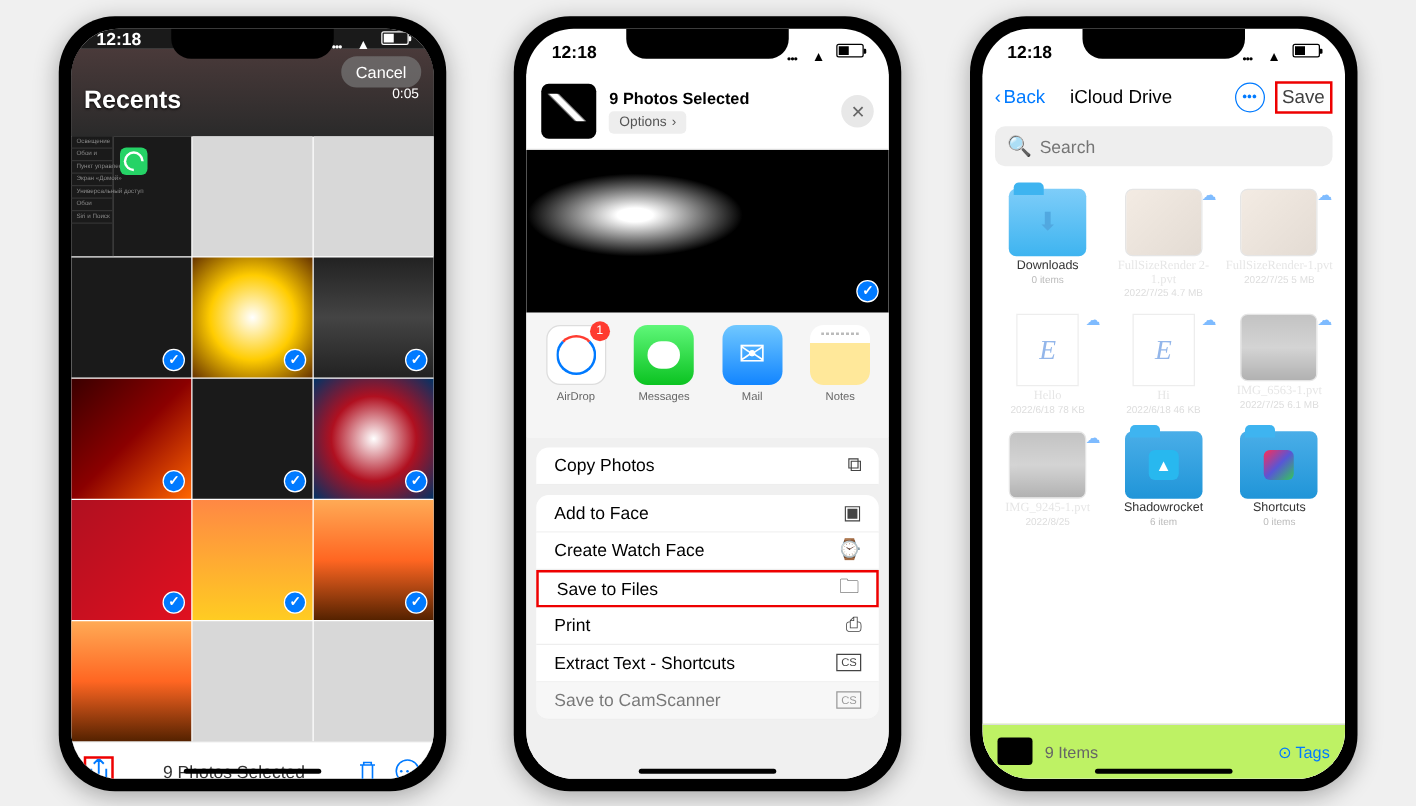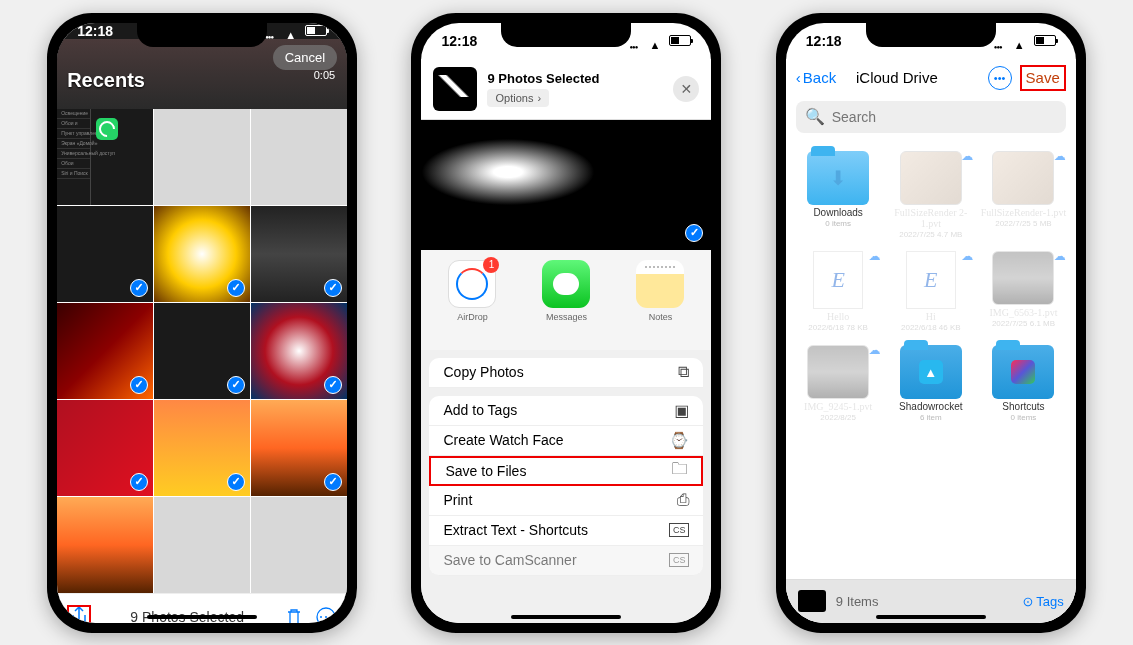--- a/index.html
+++ b/index.html
@@ -126,41 +126,41 @@
   .s2-item.sep { margin-top:8px; border-radius:10px 10px 0 0;}
   .s2-iticon { color:#444; font-size:16px;}
   .highlight-save { border:2px solid #e00; }
 
   
   .s3-body { flex:1; display:flex; flex-direction:column; background:#fff;}
   .s3-nav { height:38px; display:flex; align-items:center; padding:0 10px; gap:8px;}
   .s3-back { color:#007aff; font-size:15px; display:flex;align-items:center;gap:2px;}
   .s3-title { flex:1; text-align:center; font-size:15px; font-weight:400; color:#000; margin-left:-30px;}
   .s3-more { width:24px; height:24px; border:1.5px solid #007aff; border-radius:50%; color:#007aff; display:flex;align-items:center;justify-content:center; font-size:11px;}
-  .s3-save { color:#c2410c; font-size:15px; font-weight:500;}
+  .s3-save { color:#404040; font-size:15px; font-weight:500;}
   .highlight-save-btn { border:2px solid #e00; padding:2px 4px;}
   .s3-search { margin:4px 10px; height:32px; background:#eee; border-radius:8px; display:flex; align-items:center; padding:0 10px; gap:6px; color:#888;}
   .s3-search input { border:none; background:none; flex:1; font-size:14px; color:#888;}
   .s3-grid { flex:1; padding:14px 8px; display:grid; grid-template-columns:repeat(3,1fr); gap:12px 4px; align-content:start;}
   .file { display:flex; flex-direction:column; align-items:center; gap:2px; position:relative;}
   .file-ico { width:62px; height:54px; border-radius:6px; display:flex;align-items:center;justify-content:center; position:relative;}
   .folder-ico { background:linear-gradient(#7ecdf9,#3eb4f0); border-radius:6px; position:relative;}
   .folder-ico::before { content:""; position:absolute; top:-5px; left:4px; width:24px; height:10px; background:#3eb4f0; border-radius:4px 4px 0 0;}
   .folder-ico.dark { background:linear-gradient(#4aaee8,#2095d8);}
   .img-thumb { background:#ddd; border:1px solid #ccc;}
   .img-thumb.a { background:linear-gradient(135deg,#e8d8c8,#c8b8a8);}
   .img-thumb.c { background:linear-gradient(#888,#aaa,#666);}
   .file-e { width:50px; height:58px; background:#fff; border:1px solid #ddd; display:flex;align-items:center;justify-content:center; color:#2a6fd6; font-family:Georgia,serif; font-style:italic; font-size:22px;}
   .cloud-badge { position:absolute; top:-2px; right:2px; color:#007aff; font-size:12px;}
   .dl-arrow { color:#51a8e0; font-size:20px;}
   .file-name { font-size:10px; color:#333; text-align:center; line-height:1.1;}
   .file-name.faded { color:#999;font-family:Liberation Serif, serif;}
   .file-meta { font-size:8px; color:#bbb; text-align:center; line-height:1.1;}
   .faded { opacity:0.5; }
-  .s3-bottom { height:44px; background:#e5e5e5; border-top:1px solid #ddd; display:flex; align-items:center; padding:0 12px; gap:10px;}
+  .s3-bottom { height:44px; background:#bef264; border-top:1px solid #ddd; display:flex; align-items:center; padding:0 12px; gap:10px;}
   .s3-bthumb { width:28px; height:22px; background:#000; border-radius:3px;}
   .s3-bcount { flex:1; font-size:13px; color:#666;}
   .s3-tags { color:#007aff; font-size:13px; display:flex;align-items:center;gap:3px;}
 </style>
 </head>
 <body>
 
 <div class="phone">
   <div class="screen">
     <div class="notch"></div>
@@ -295,31 +295,35 @@
           <div class="app-ico airdrop">
               <div class="ap-badge">1</div>
             </div>
           <div class="app-lbl">AirDrop</div>
         </div>
         <div class="app">
           <div class="app-ico msg"></div>
           <div class="app-lbl">Messages</div>
         </div>
         <div class="app">
+          <div class="app-ico mail"></div>
+          <div class="app-lbl">Mail</div>
+        </div>
+        <div class="app">
           <div class="app-ico notes"></div>
           <div class="app-lbl">Notes</div>
         </div>
       </div>
       <div class="s2-list">
         <div class="s2-item">
             <span>Copy Photos</span>
             <span class="s2-iticon">⧉</span>
           </div>
         <div class="s2-item sep">
-            <span>Add to Tags</span>
+            <span>Add to Face</span>
             <span class="s2-iticon">▣</span>
           </div>
         <div class="s2-item">
             <span>Create Watch Face</span>
             <span class="s2-iticon">⌚</span>
           </div>
         <div class="s2-item highlight-save">
             <span>Save to Files</span>
             <span class="s2-iticon">🗀</span>
           </div>

